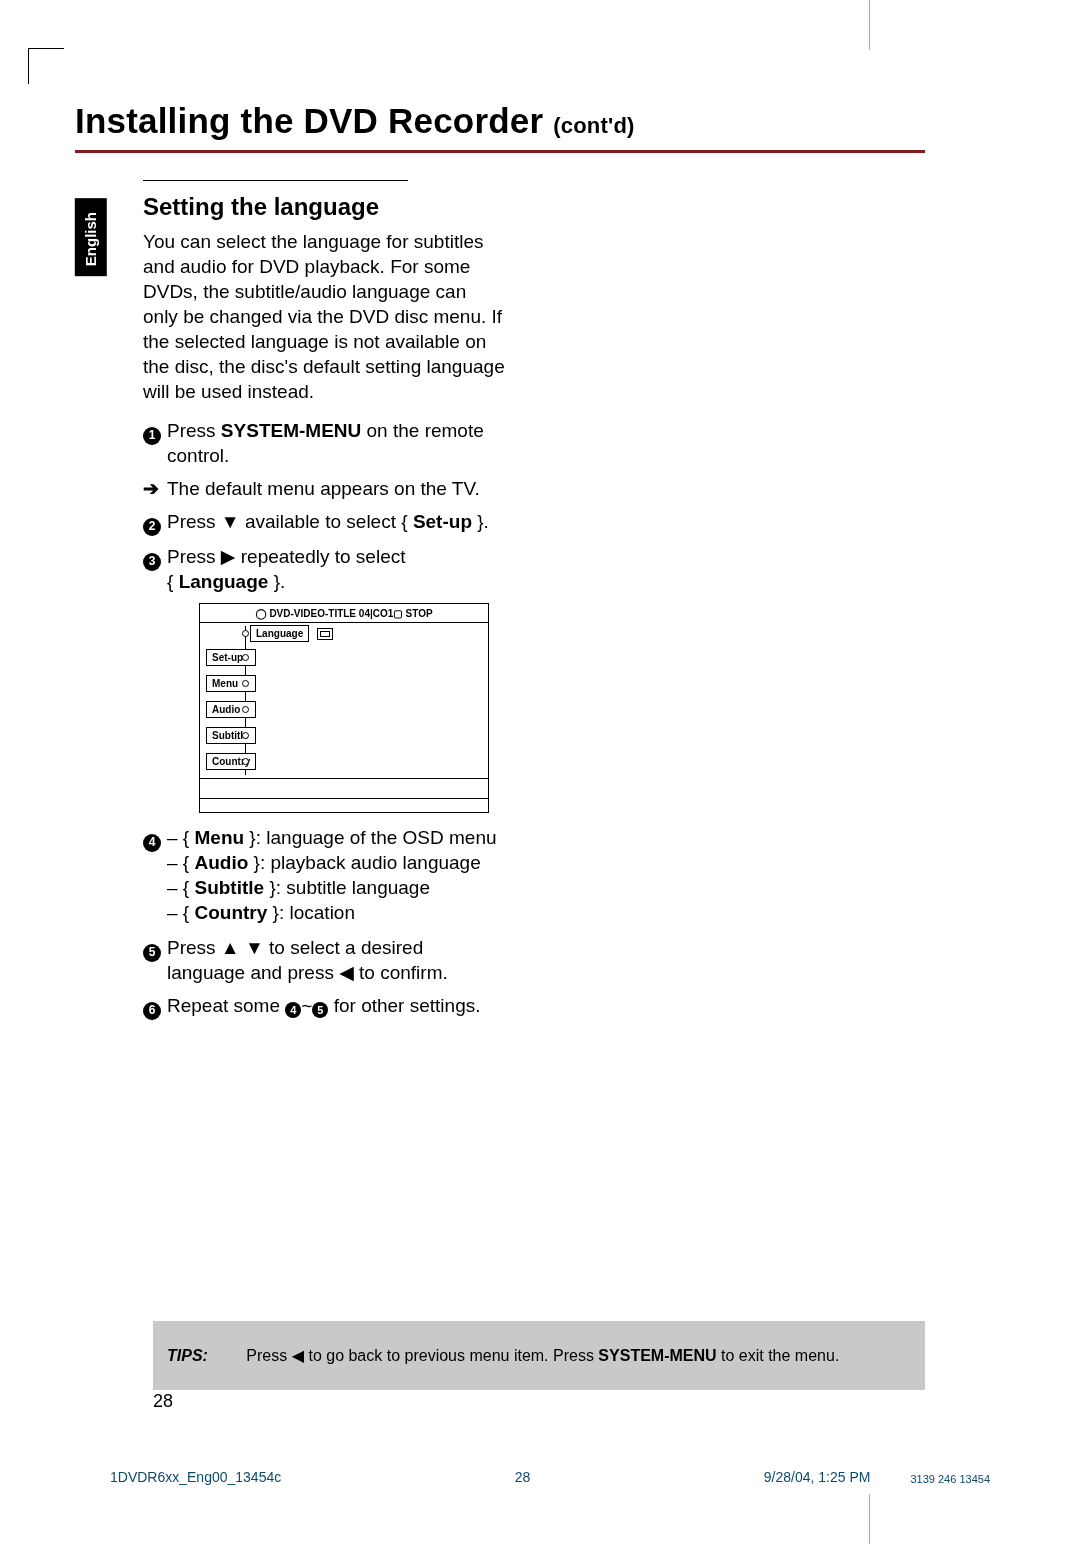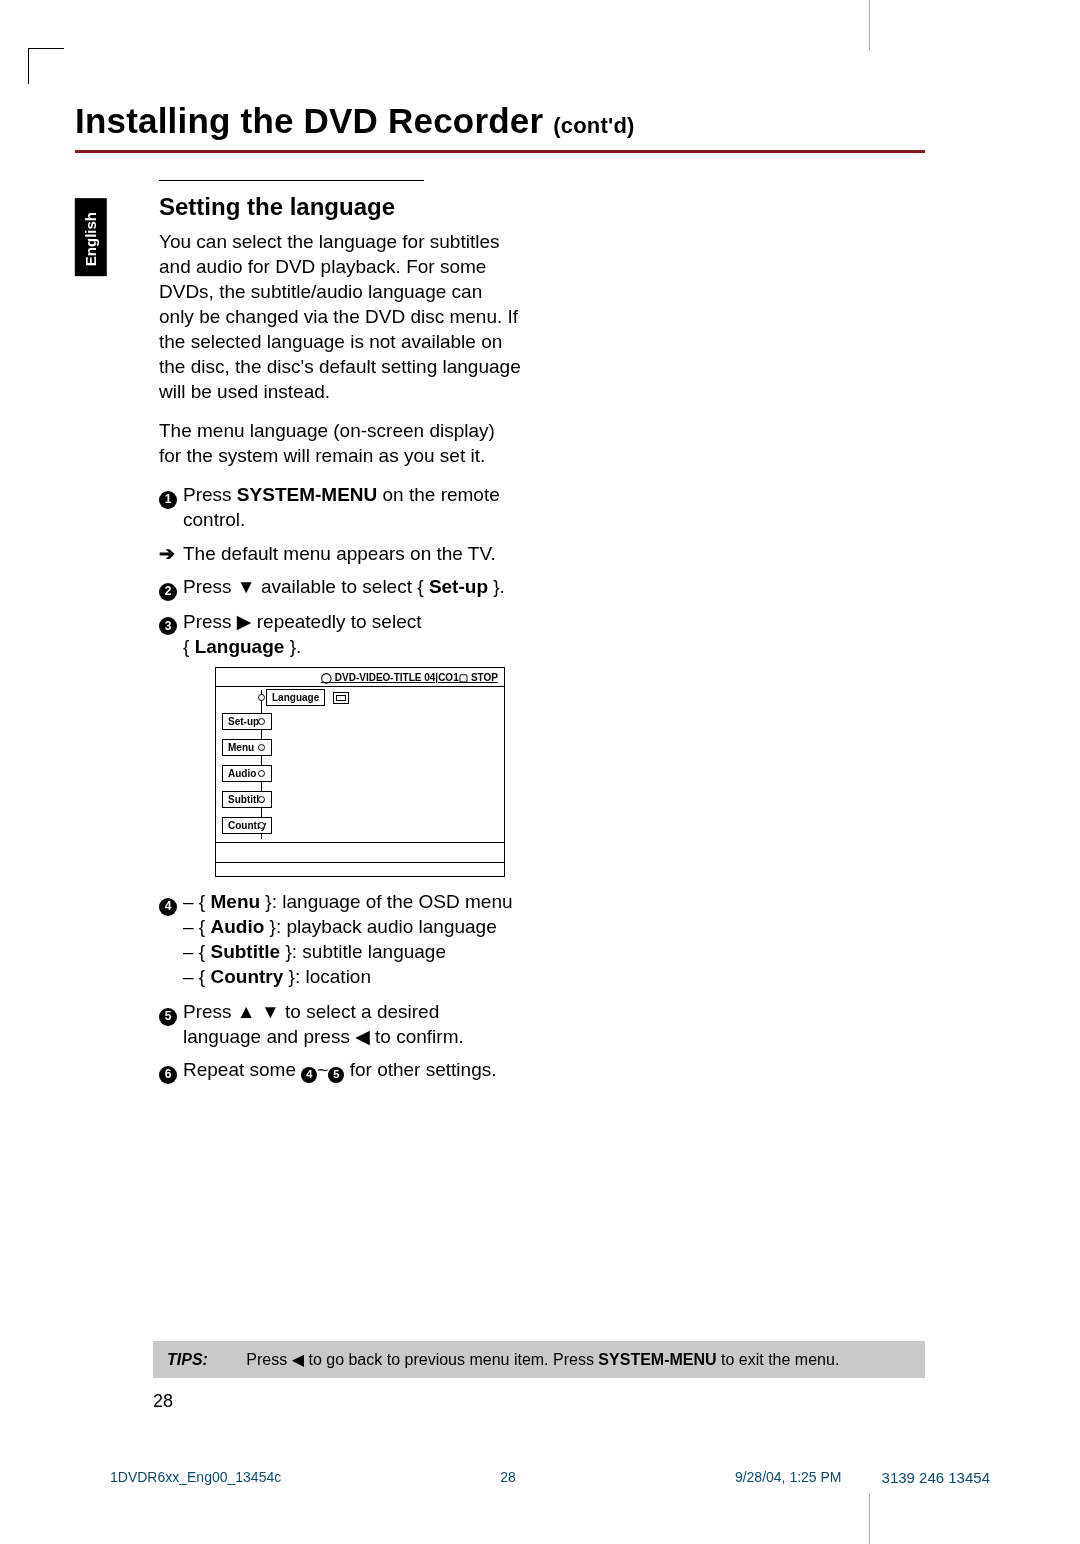--- a/index.html
+++ b/index.html
@@ -20,69 +20,68 @@
   .crop-vert.b { top:auto; bottom:0; }
   .sheet { position:absolute; top:30px; left:75px; width:850px; bottom:110px; }
   .title-bar { margin-top:68px; padding-bottom:6px; border-bottom:3px solid #7f1d1d; }
   .title { font-weight:700; font-size:35px; letter-spacing:.2px; }
   .title .sub { font-size:22px; font-weight:700; }
   .lang-tab {
     position:absolute; left:0; top:168px; background:#000; color:#fff;
     padding:10px 6px 14px 6px; font-weight:700; font-size:15px;
     writing-mode: vertical-rl; transform: rotate(180deg);
   }
-  .col { position:absolute; left:84px; top:150px; width:362px; }
+  .col { position:absolute; left:68px; top:150px; width:362px; }
   .hrule { border-top:1.5px solid #000; width:265px; margin-bottom:10px; }
   .h2 { font-weight:700; font-size:24px; margin-bottom:6px; }
   p { margin:0 0 14px 0; }
   .step { display:flex; margin:0 0 8px 0; }
   .step .ico { flex:0 0 24px; }
   .step .txt { flex:1; }
   .badge { display:inline-flex; align-items:center; justify-content:center; width:18px; height:18px; border-radius:50%; background:#000; color:#fff; font-size:12px; font-weight:700; vertical-align:-2px; }
   .badge.inl { width:16px; height:16px; font-size:11px; }
   .arrow-res { display:inline-block; font-weight:700; }
   .osd {
     width:290px; margin:6px 0 12px 56px; border:1.6px solid #000; background:#fff;
     font-size:10px; font-weight:700; position:relative;
   }
-  .osd-hdr { display:flex; justify-content:flex-end; padding:3px 6px 2px 6px;text-decoration:underline; }
+  .osd-hdr { display:flex; justify-content:center; padding:3px 6px 2px 6px; }
   .osd-body { position:relative; height:156px; border-top:1px solid #000; }
   .osd-tree { position:absolute; left:45px; top:3px; bottom:3px; width:1px; background:#000; }
   .osd-row { position:absolute; left:6px; height:18px; display:flex; align-items:center; }
   .osd-cell { border:1px solid #000; padding:1px 5px; background:#fff; display:inline-block; min-width:50px; text-align:left; }
   .dot { width:7px; height:7px; border:1px solid #000; border-radius:50%; background:#fff; position:absolute; }
   .osd-foot { border-top:1px solid #000; height:20px; }
   .osd-foot2 { border-top:1px solid #000; height:14px; }
-  .tips { position:absolute; left:78px; bottom:56px; right:0; background:#c9c9c9; padding:8px 14px; font-size:16px; font-style: normal; }
+  .tips { position:absolute; left:78px; bottom:44px; right:0; background:#c9c9c9; padding:24px 14px; font-size:16px; font-style: normal; }
   .tips .lbl { font-style:italic; font-weight:700; margin-right:34px; }
   .pgno { position:absolute; left:78px; bottom:20px; font-size:18px; }
   .footer { position:absolute; left:110px; right:90px; bottom:58px; font-size:14px; display:flex; justify-content:space-between; align-items:flex-end; color:#0c4a6e; }
   .footer .c { flex:1; text-align:center; }
-  .footer .right-small { text-align:right; font-size:15px; line-height:1.05; }
+  .footer .right-small { text-align:right; font-size:11px; line-height:1.05; }
 </style>
 </head>
 <body>
 
 <div class="crop-tl"></div>
 <div class="crop-vert"></div>
 <div class="crop-vert b"></div>
 
 <div class="sheet">
 
   <div class="title-bar">
     <span class="title"><span>Installing the DVD Recorder</span> <span class="sub">(cont'd)</span></span>
   </div>
 
   <div class="lang-tab">English</div>
 
   <div class="col">
     <div class="hrule"></div>
     <div class="h2">Setting the language</div>
     <p>You can select the language for subtitles and audio for DVD playback.  For some DVDs, the subtitle/audio language can only be changed via the DVD disc menu.  If the selected language is not available on the disc, the disc's default setting language will be used instead.</p>
-    <p>The menu language (on-screen display) for the system will remain as you set it.</p>
 
     <div class="step">
       <div class="ico"><span class="badge">1</span></div>
       <div class="txt"><span>Press </span><b>SYSTEM-MENU</b><span> on the remote control.</span></div>
     </div>
     <div class="step">
       <div class="ico"><span class="arrow-res">➔</span></div>
       <div class="txt">The default menu appears on the TV.</div>
     </div>
 

